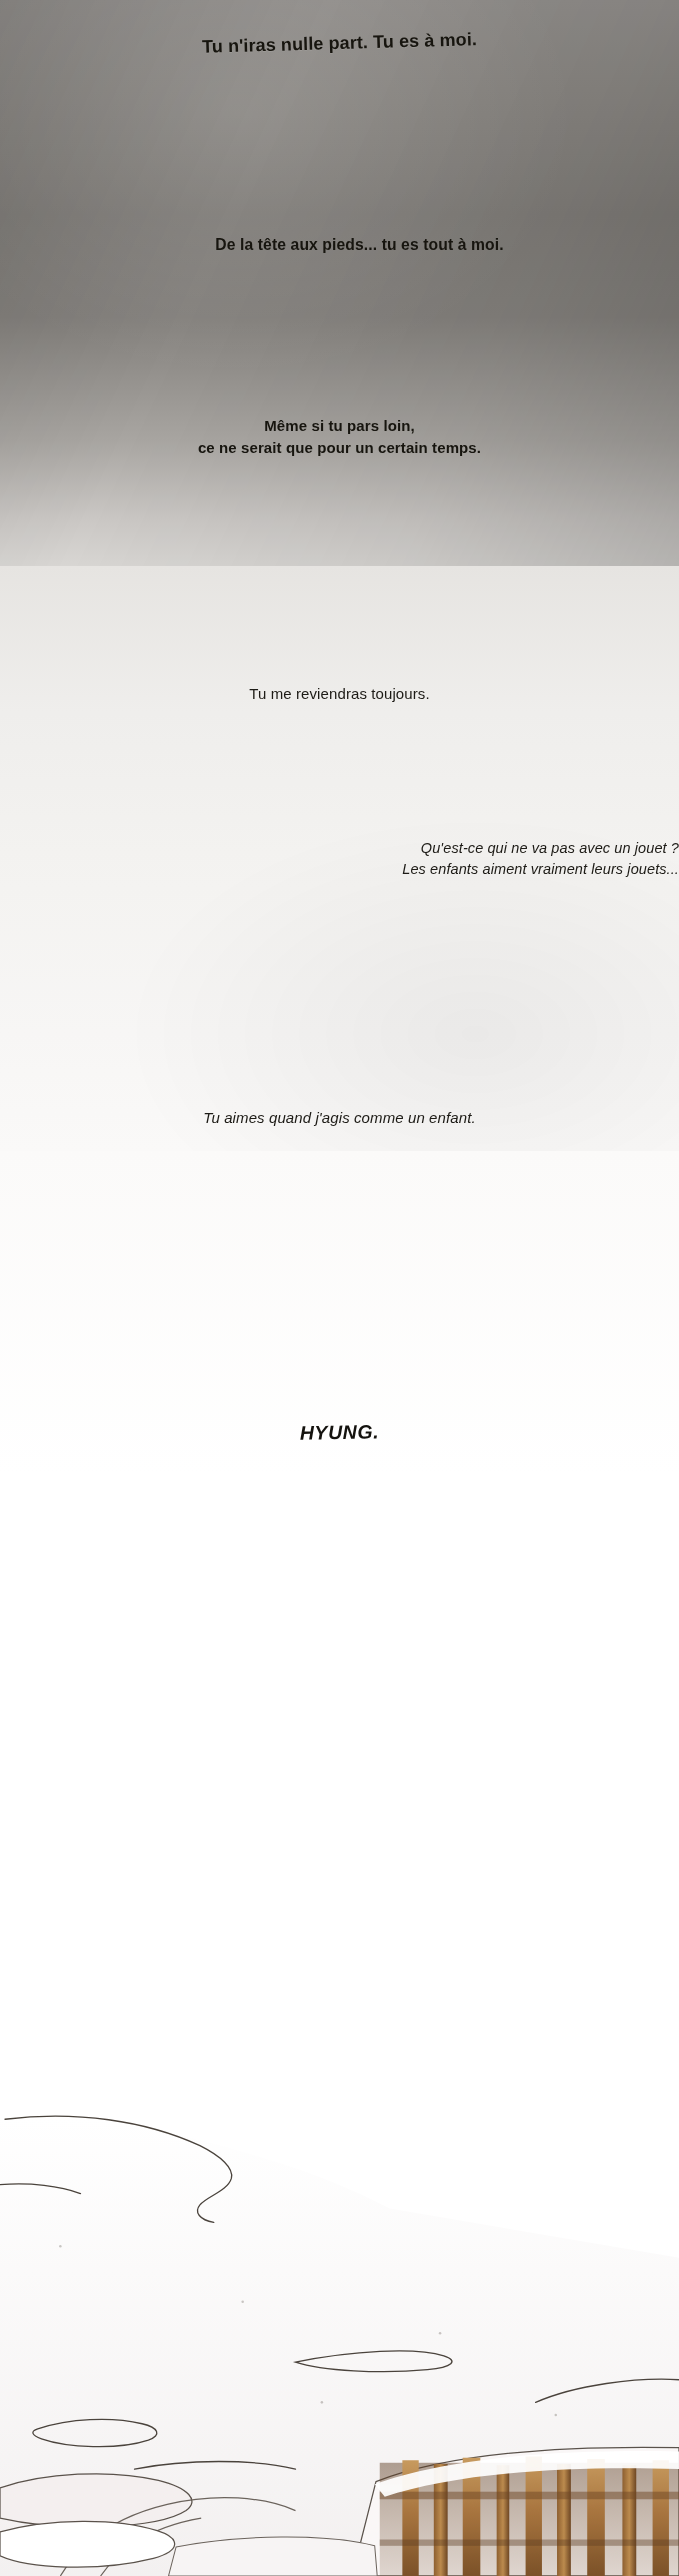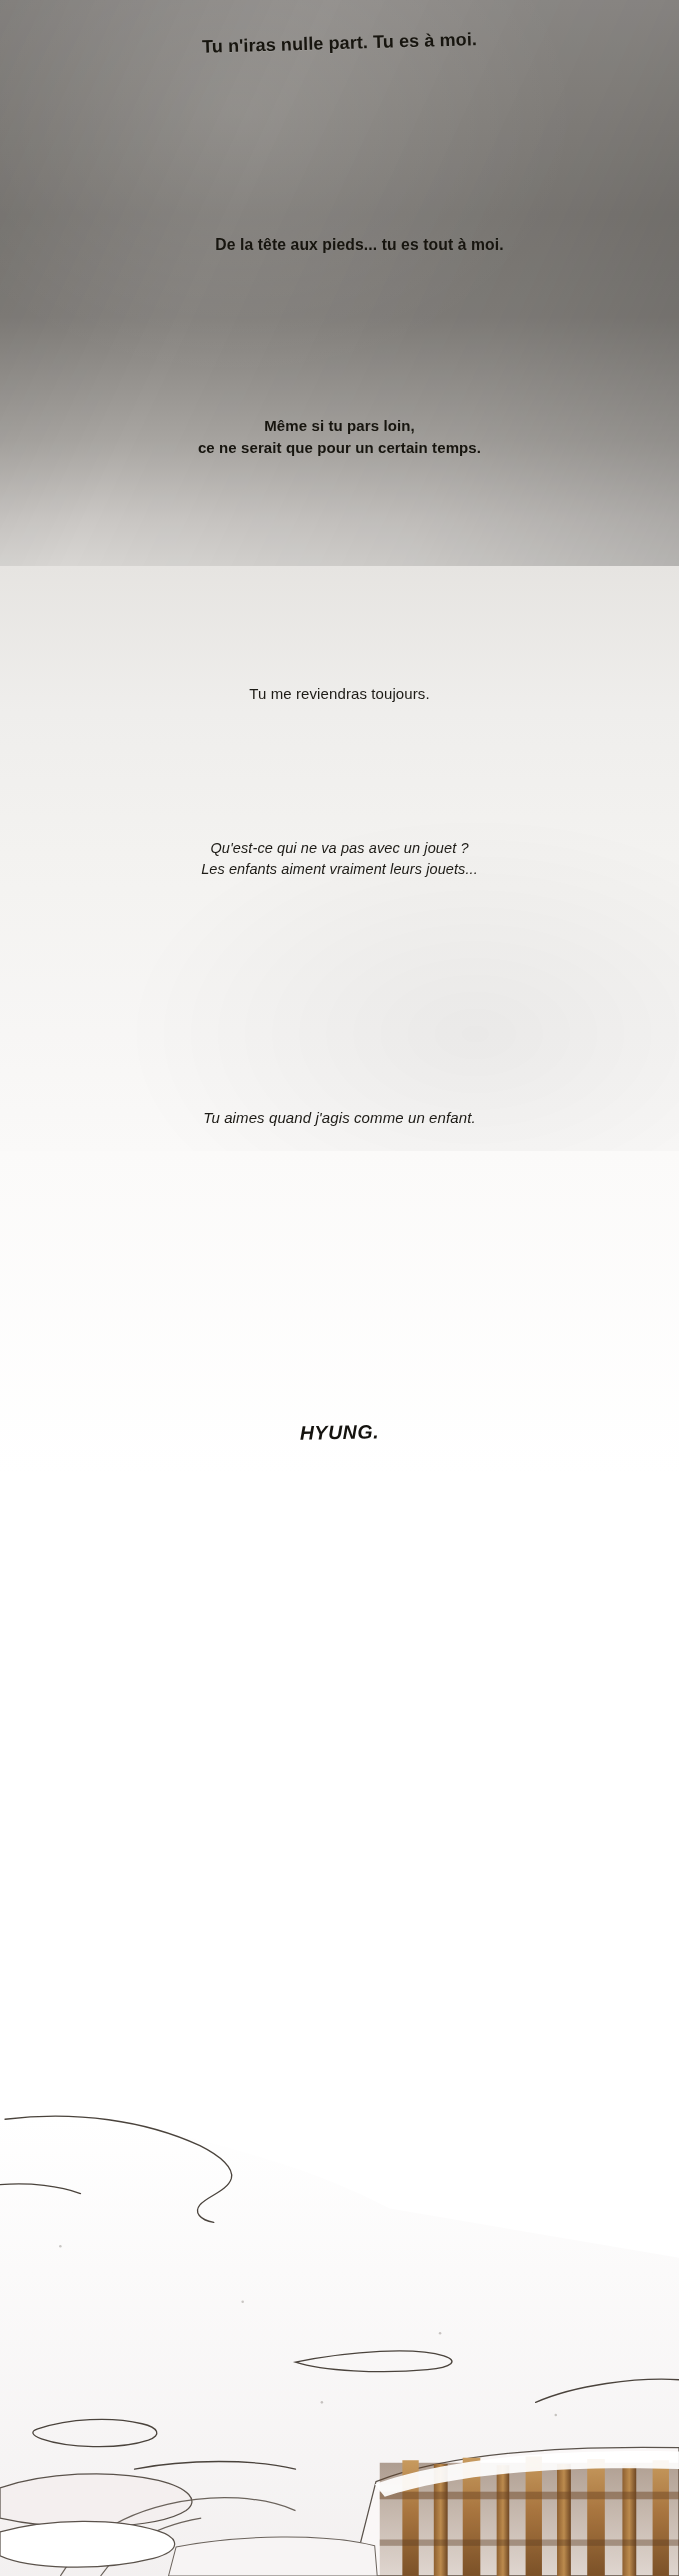--- a/index.html
+++ b/index.html
@@ -107,20 +107,21 @@
     font-weight: 400;
     color: #1d1b16;
     margin-top: 20px;
   }
   .cap-5 {
     top: 838px;
     font-size: 14.5px;
     font-style: italic;
     font-weight: 400;
     color: #1d1b16;
+    text-align: right;
   }
   .cap-6 {
     top: 1107px;
     font-size: 15px;
     font-style: italic;
     font-weight: 400;
     color: #1d1b16;
   }
   .cap-7 {
     top: 1418px;

